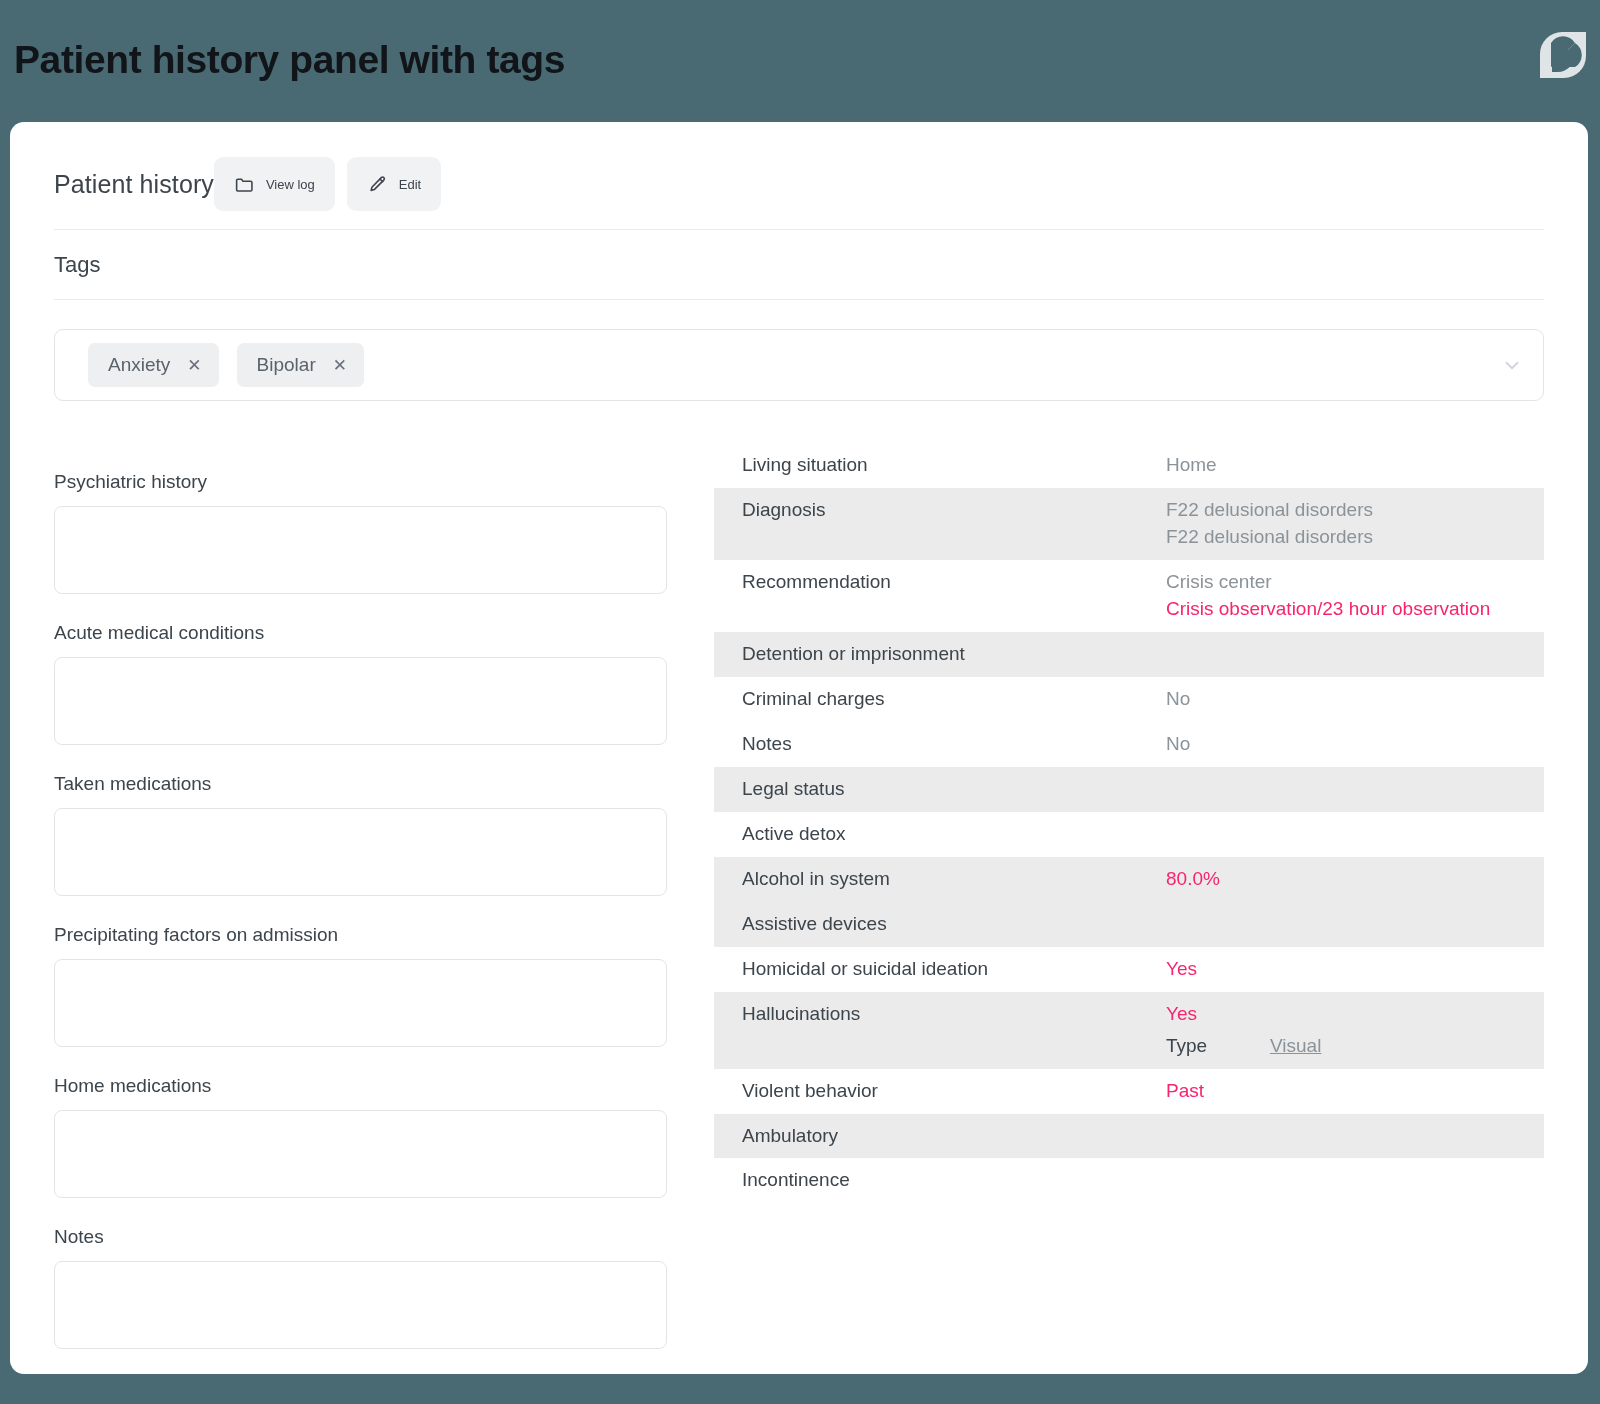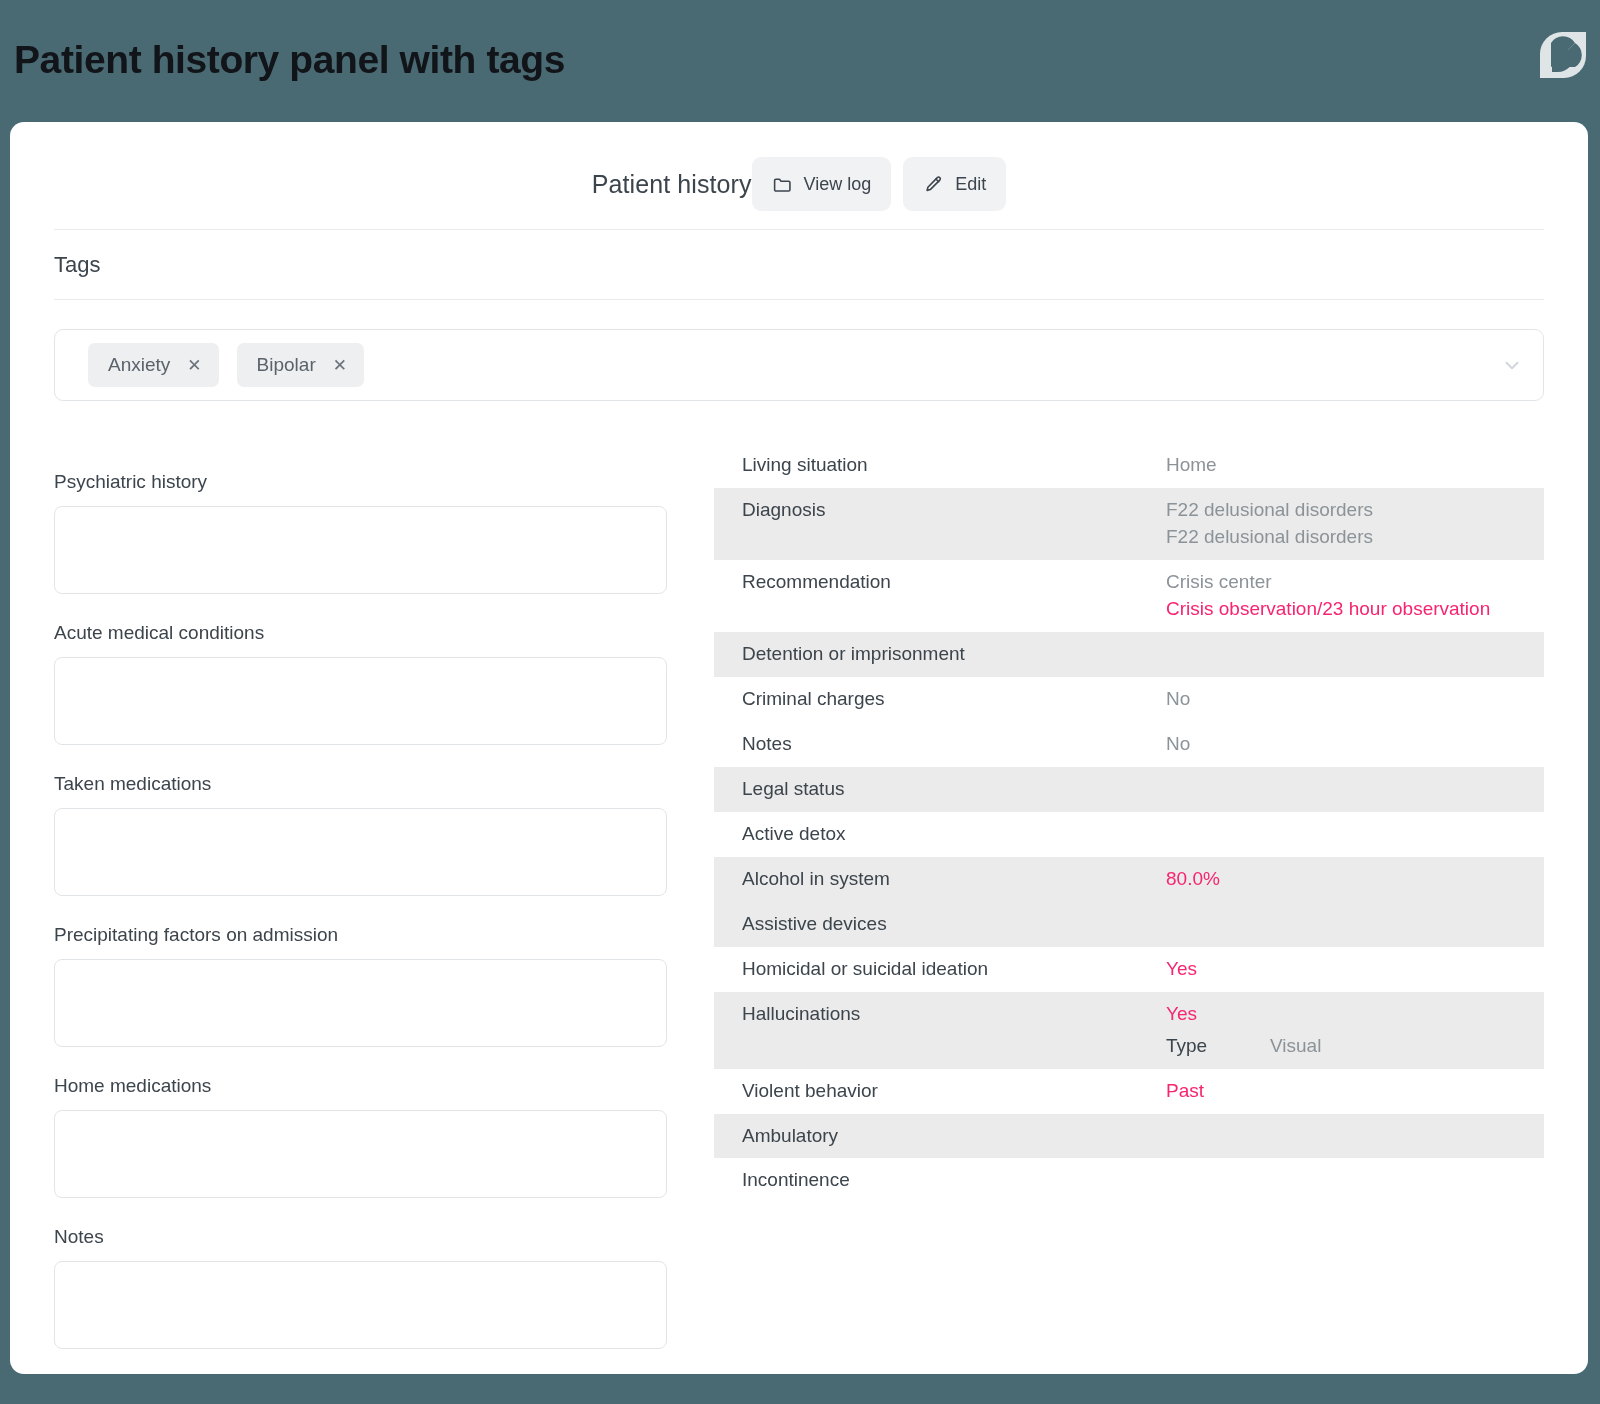--- a/index.html
+++ b/index.html
@@ -60,21 +60,21 @@
     background: #ffffff;
     border-radius: 14px;
     padding: 38px 44px 0 44px;
     overflow: hidden;
   }
 
   
   .card-head {
     display: flex;
     align-items: center;
-    justify-content: center;
+    justify-content: flex-start;
     height: 48px;
   }
 
   .card-title {
     font-size: 25px;
     color: #3c444c;
     font-weight: 400;
     letter-spacing: 0.1px;
   }
 
@@ -83,21 +83,21 @@
   .btn {
     display: inline-flex;
     align-items: center;
     gap: 11px;
     height: 54px;
     padding: 0 20px;
     background: #f1f2f4;
     border: none;
     border-radius: 9px;
     color: #3c444c;
-    font-size: 18px;
+    font-size: 13px;
     font-family: inherit;
     cursor: pointer;
     white-space: nowrap;
   }
   .btn svg { display: block; flex: none; }
 
   .divider {
     height: 1px;
     background: #e8eaec;
     margin: 21px 0 0 0;
@@ -217,21 +217,21 @@
     display: flex;
     align-items: baseline;
     margin-top: 5px;
   }
   .sub-key {
     width: 104px;
     flex: none;
     color: #3c444c;
     font-size: 19px;
   }
-  .sub-val { color: #8b9399; font-size: 19px; }
+  .sub-val { color: #8b9399; font-size: 19px; text-decoration: underline; }
 </style>
 </head>
 <body>
 
 <div id="page">
 
   <div class="topbar">
     <div class="topbar-title">Patient history panel with tags</div>
   </div>
 

